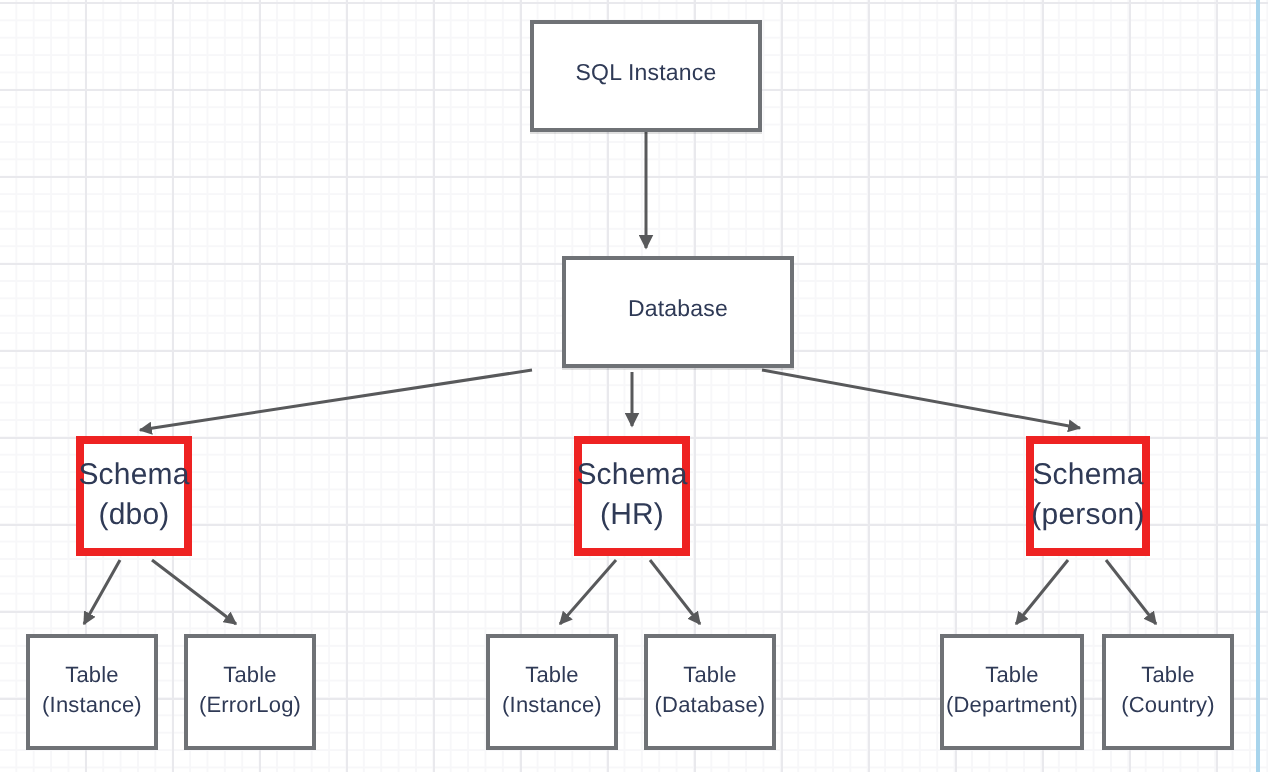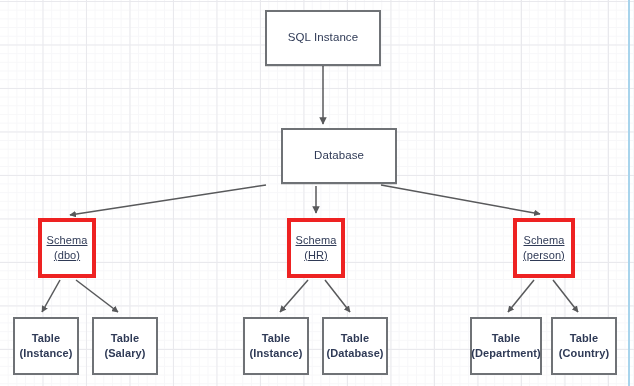--- a/index.html
+++ b/index.html
@@ -55,27 +55,25 @@
     display: block;
     white-space: nowrap;
   }
   .node-plain {
     border: 2px solid #6f7276;
     font-size: 11.5px;
     box-shadow: 0 1px 0 rgba(0,0,0,0.12);
   }
   .node-highlight {
     border: 4px solid #ee2222;
-    font-size: 11px;
-    text-decoration: underline;
+    font-size: 15px;
   }
   .node-table {
     border: 2px solid #6f7276;
     font-size: 11px;
-    font-weight: bold;
   }
   #node-instance { left: 265px; top: 10px; width: 116px; height: 56px; }
   #node-database { left: 265px; top: 128px; width: 116px; height: 56px; margin-left: 16px; }
   #node-schema-dbo    { left: 38px;  top: 218px; width: 58px; height: 60px; }
   #node-schema-hr     { left: 287px; top: 218px; width: 58px; height: 60px; }
   #node-schema-person { left: 513px; top: 218px; width: 62px; height: 60px; }
   #node-table-errorlog   { left: 13px;  top: 317px; width: 66px; height: 58px; }
   #node-table-country    { left: 92px;  top: 317px; width: 66px; height: 58px; }
   #node-table-employee   { left: 243px; top: 317px; width: 66px; height: 58px; }
   #node-table-address    { left: 322px; top: 317px; width: 66px; height: 58px; }
@@ -142,21 +140,21 @@
     <span class="l2">(person)</span>
   </div>
 
   <div class="node node-table" id="node-table-errorlog">
     <span class="l1">Table</span>
     <span class="l2">(Instance)</span>
   </div>
 
   <div class="node node-table" id="node-table-country">
     <span class="l1">Table</span>
-    <span class="l2">(Salary)</span>
+    <span class="l2">(ErrorLog)</span>
   </div>
 
   <div class="node node-table" id="node-table-employee">
     <span class="l1">Table</span>
     <span class="l2">(Instance)</span>
   </div>
 
   <div class="node node-table" id="node-table-address">
     <span class="l1">Table</span>
     <span class="l2">(Database)</span>

